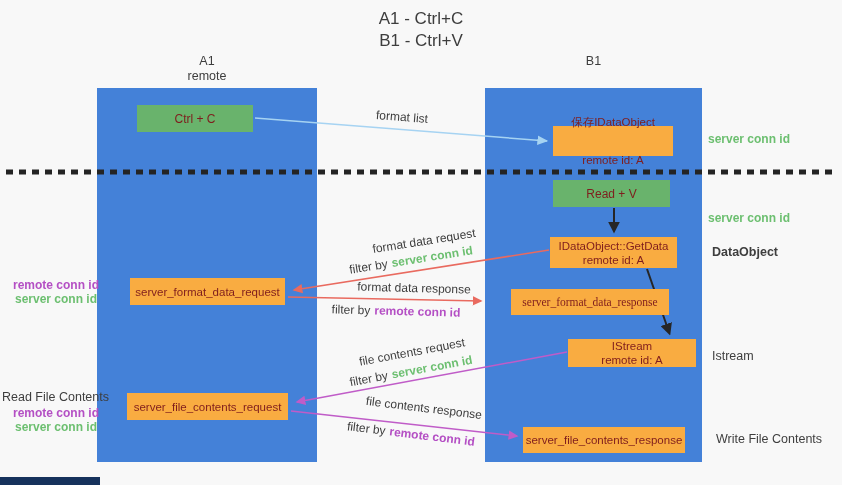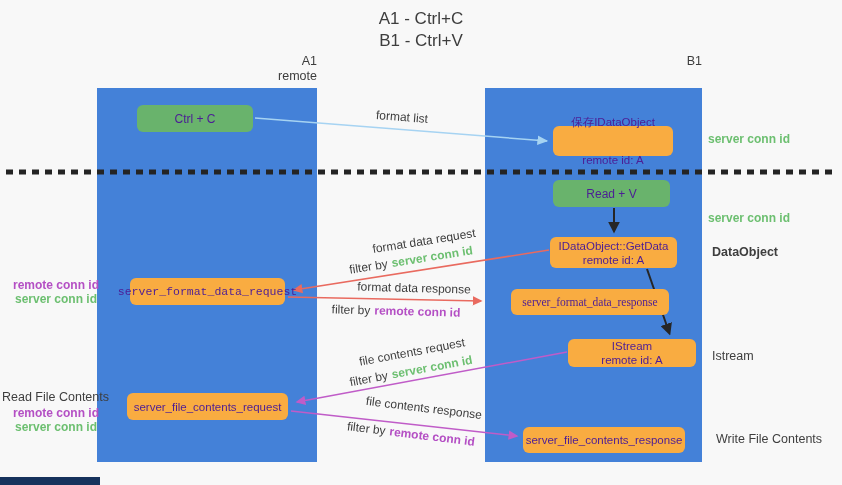--- a/index.html
+++ b/index.html
@@ -18,21 +18,21 @@
     position: absolute;
     left: 0; top: 8px; width: 842px;
     text-align: center;
     font-size: 17px;
     line-height: 22px;
     color: #3d3d3d;
     z-index: 4;
   }
   .lane-header {
     position: absolute;
-    text-align: right;
+    text-align: center;
     font-size: 12.5px;
     line-height: 15px;
     color: #3d3d3d;
     z-index: 4;
   }
   .lane {
     position: absolute;
     background: #4481d8;
     z-index: 1;
   }
@@ -41,26 +41,25 @@
     left: 0; top: 0;
     z-index: 2;
   }
   .node {
     position: absolute;
     z-index: 3;
     display: flex;
     flex-direction: column;
     align-items: center;
     justify-content: center;
-    color: #4c1d95;
+    color: #7f1d1d;
     font-size: 11.5px;
     line-height: 14px;
     text-align: center;
     white-space: nowrap;
-    border-radius: 6px;
   }
   .node.green { background: #69b36c; font-size: 12px; }
   .node.orange { background: #f9ac41; }
   .edge-label {
     position: absolute;
     z-index: 4;
     font-size: 12px;
     color: #3e3e3e;
     white-space: nowrap;
   }
@@ -157,21 +156,21 @@
 
   <div class="node green" style="left:553px; top:180px; width:117px; height:27px;">
     <span>Read + V</span>
   </div>
 
   <div class="node orange" style="left:550px; top:237px; width:127px; height:31px;">
     <span>IDataObject::GetData</span>
     <span>remote id: A</span>
   </div>
 
-  <div class="node orange" style="left:130px; top:278px; width:155px; height:27px;font-family:Liberation Mono, monospace;">
+  <div class="node orange" style="left:130px; top:278px; width:155px; height:27px;">
     <span>server_format_data_request</span>
   </div>
 
   <div class="node orange" style="left:511px; top:289px; width:158px; height:26px;font-family:Liberation Serif, serif;">
     <span>server_format_data_response</span>
   </div>
 
   <div class="node orange" style="left:568px; top:339px; width:128px; height:28px;">
     <span>IStream</span>
     <span>remote id: A</span>

